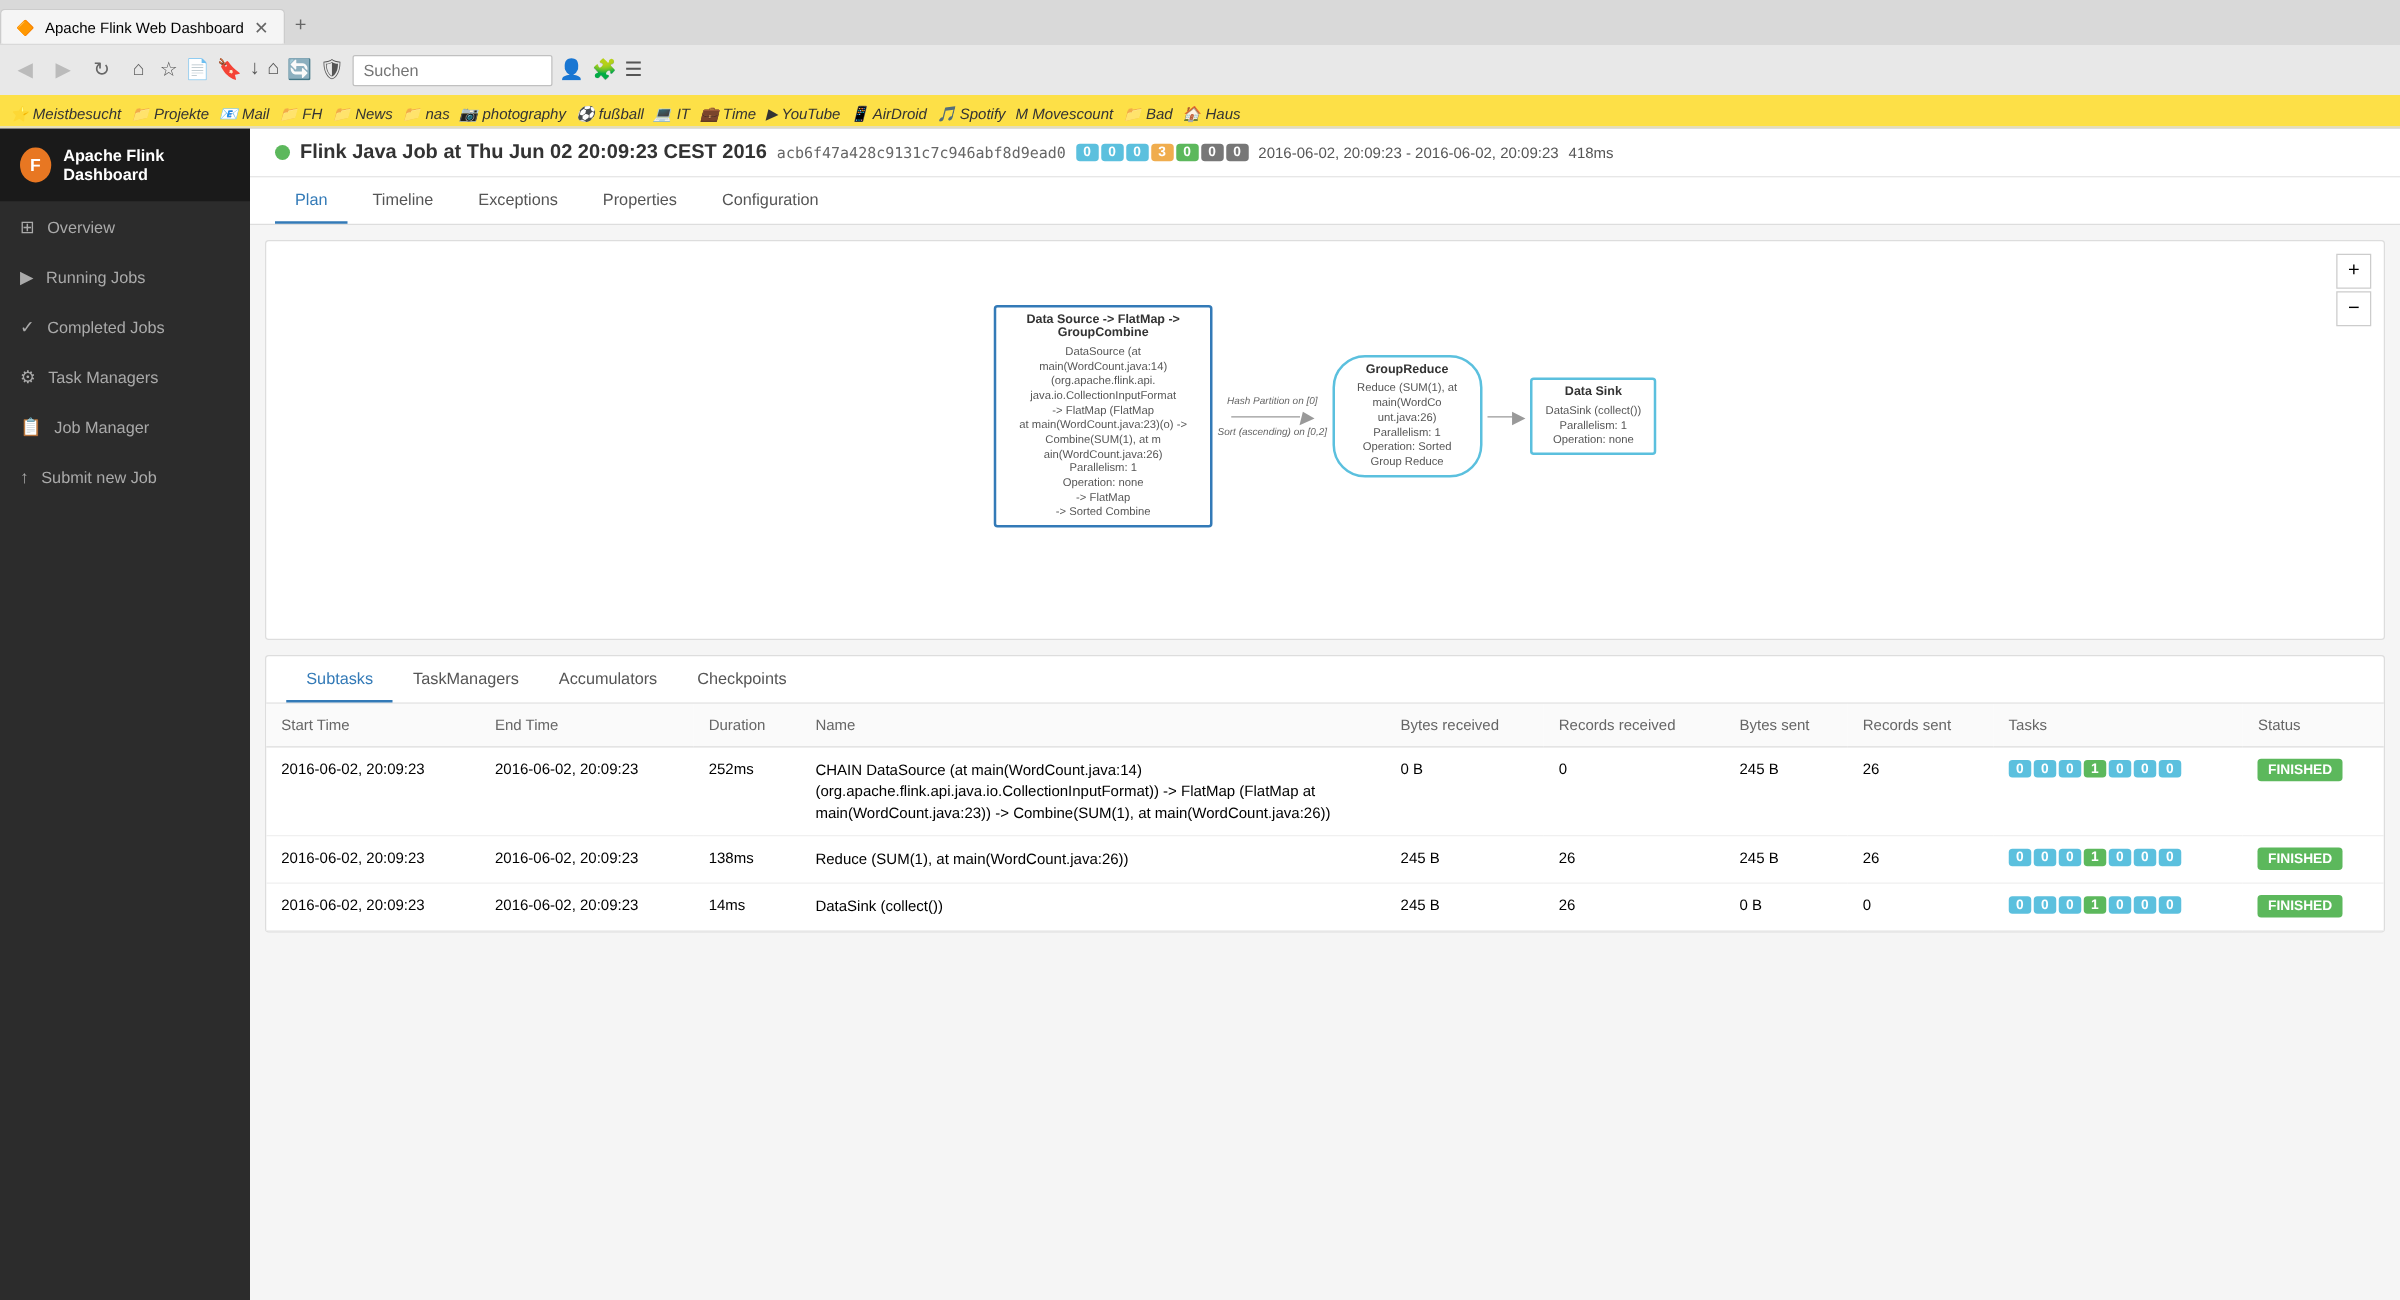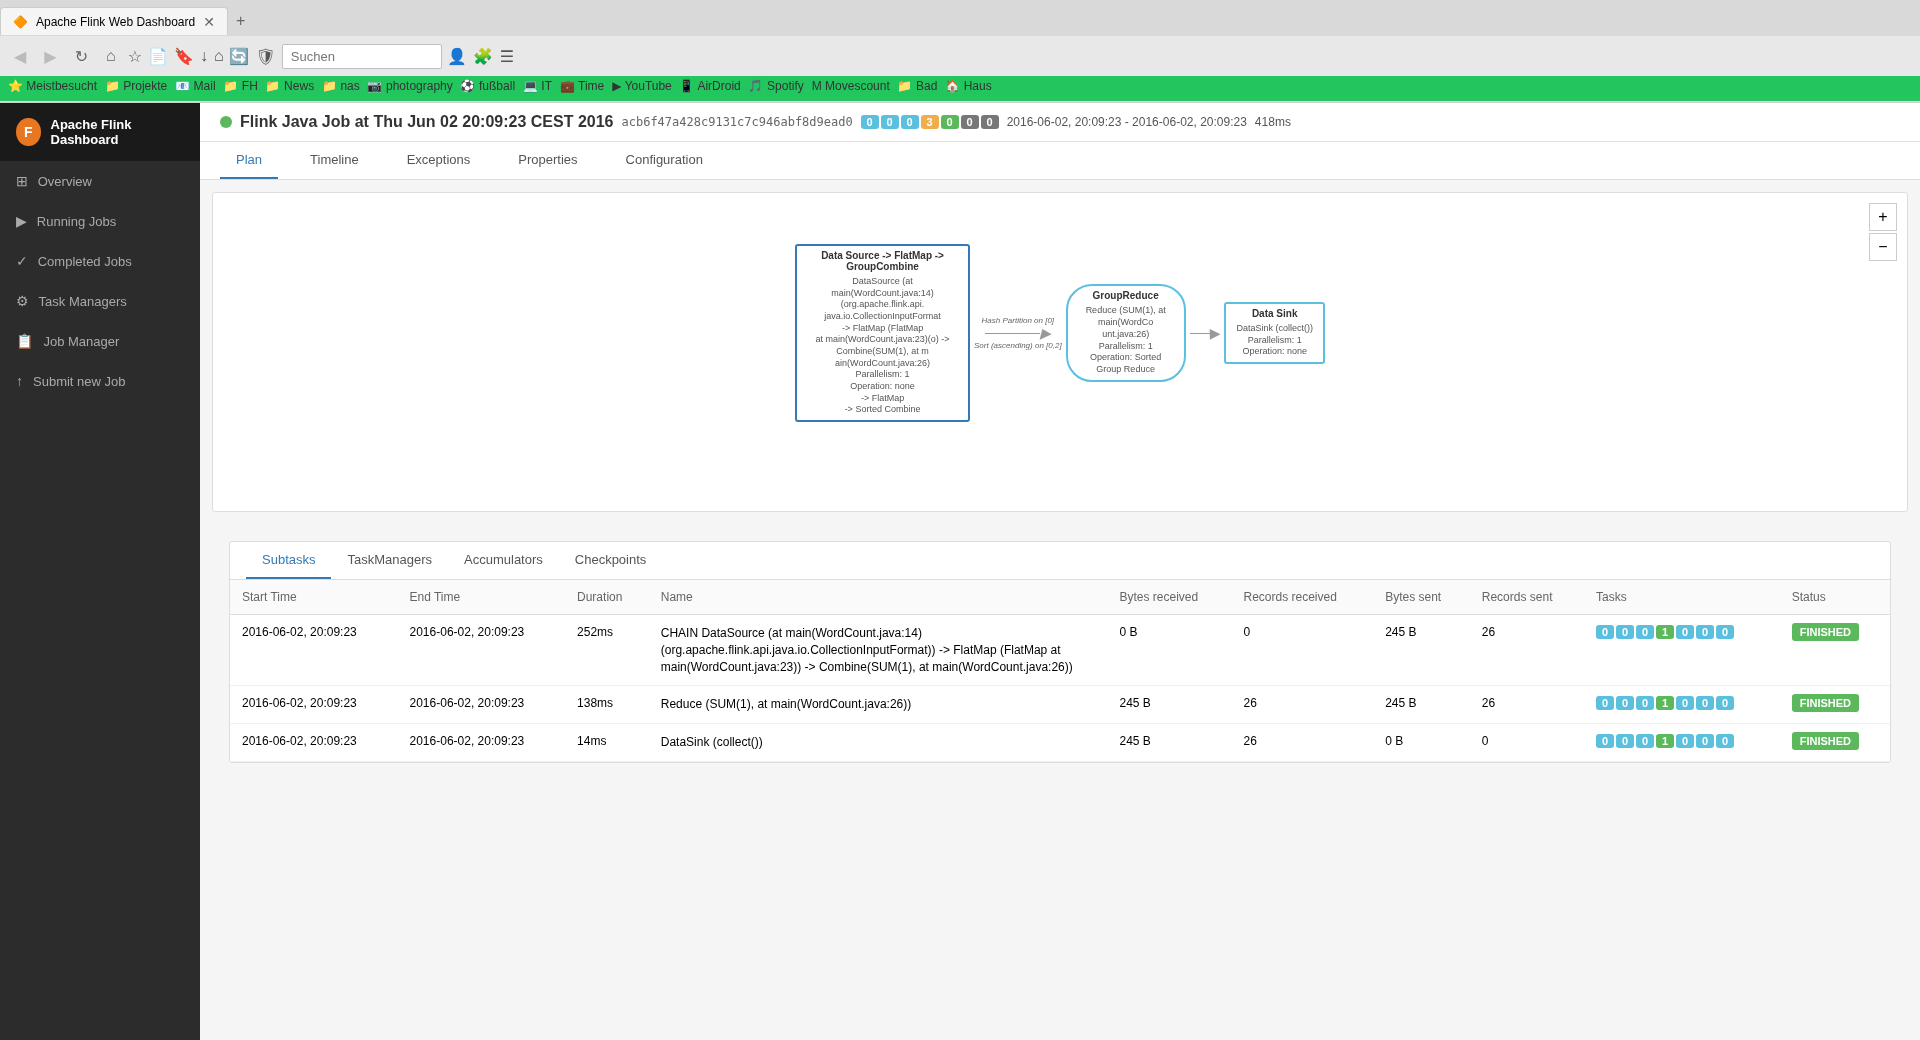--- a/index.html
+++ b/index.html
@@ -10,21 +10,21 @@
     .tab-bar { display: flex; align-items: center; background: #d9d9d9; padding: 6px 0 0 0; height: 36px; }
     .tab { display: flex; align-items: center; background: #f5f5f5; border: 1px solid #ccc; border-bottom: none; border-radius: 4px 4px 0 0; padding: 4px 12px; font-size: 12px; height: 28px; gap: 8px; }
     .tab-close { cursor: pointer; color: #666; font-size: 14px; }
     .tab-new { padding: 4px 8px; color: #666; font-size: 16px; cursor: pointer; }
     .nav-bar { display: flex; align-items: center; padding: 5px 8px; gap: 6px; background: #e8e8e8; height: 40px; }
     .nav-btn { background: none; border: none; cursor: pointer; color: #666; font-size: 16px; padding: 2px 6px; }
     .nav-btn:disabled { color: #bbb; cursor: default; }
     .url-bar { flex: 1; border: 1px solid #c0c0c0; border-radius: 2px; padding: 4px 8px; font-size: 13px; background: white; }
     .search-bar { border: 1px solid #c0c0c0; border-radius: 2px; padding: 4px 8px; font-size: 13px; background: white; width: 160px; }
     .nav-icons { display: flex; gap: 6px; color: #555; font-size: 16px; }
-    .bookmarks-bar { display: flex; align-items: flex-start; padding: 3px 8px; gap: 8px; background: #22c55e; border-bottom: 1px solid #ddd; height: 26px; font-size: 12px; overflow: hidden; }
+    .bookmarks-bar { display: flex; align-items: flex-end; padding: 3px 8px; gap: 8px; background: #fde047; border-bottom: 1px solid #ddd; height: 26px; font-size: 12px; overflow: hidden; font-style: italic; }
     .bookmark-item { color: #333; cursor: pointer; white-space: nowrap; display: flex; align-items: center; gap: 2px; }
 
     
     .app-layout { display: flex; height: calc(1040px - 102px); }
 
     
     .sidebar { width: 200px; background: #2c2c2c; color: #ccc; flex-shrink: 0; }
     .sidebar-logo { background: #1a1a1a; padding: 14px 16px; display: flex; align-items: center; gap: 10px; }
     .sidebar-logo-icon { width: 28px; height: 28px; background: #e87722; border-radius: 50%; display: flex; align-items: center; justify-content: center; color: white; font-size: 14px; font-weight: bold; }
     .sidebar-logo-text { color: white; font-size: 13px; font-weight: bold; }
@@ -42,21 +42,21 @@
     .job-badges { display: flex; gap: 2px; }
     .badge { display: inline-block; padding: 1px 5px; border-radius: 3px; font-size: 11px; color: white; font-weight: bold; min-width: 18px; text-align: center; }
     .badge-blue { background: #5bc0de; }
     .badge-green { background: #5cb85c; }
     .badge-orange { background: #f0ad4e; }
     .badge-dark { background: #777; }
     .job-time { font-size: 12px; color: #555; }
     .job-duration { font-size: 12px; color: #555; }
 
     
-    .tabs-bar { background: white; border-bottom: 1px solid #ddd; padding: 0 20px; display: flex; gap: 16px; }
+    .tabs-bar { background: white; border-bottom: 1px solid #ddd; padding: 0 20px; display: flex; gap: 4px; }
     .tab-item { padding: 10px 16px; cursor: pointer; color: #555; font-size: 13px; border-bottom: 2px solid transparent; }
     .tab-item.active { color: #337ab7; border-bottom-color: #337ab7; font-weight: 500; }
 
     
     .plan-area { background: white; margin: 12px; border: 1px solid #ddd; border-radius: 3px; position: relative; min-height: 320px; }
     .zoom-controls { position: absolute; top: 10px; right: 10px; display: flex; flex-direction: column; gap: 2px; }
     .zoom-btn { width: 28px; height: 28px; border: 1px solid #ccc; background: white; cursor: pointer; font-size: 16px; display: flex; align-items: center; justify-content: center; }
 
     
     .flow-diagram { padding: 30px 20px; display: flex; align-items: center; justify-content: center; min-height: 280px; }
@@ -64,21 +64,21 @@
     .flow-node.selected { border-color: #337ab7; border-width: 2px; }
     .flow-group { display: flex; align-items: center; }
     .node-main { min-width: 160px; max-width: 175px; }
     .node-medium { min-width: 110px; max-width: 120px; border-radius: 26px; }
     .node-small { min-width: 95px; max-width: 105px; }
     .node-label { font-weight: bold; margin-bottom: 4px; font-size: 10px; }
     .node-detail { font-size: 9px; color: #555; line-height: 1.3; }
     .conn-label { font-size: 8px; color: #666; text-align: center; white-space: nowrap; }
 
     
-    .subtasks-section { background: white; margin: 29px; border: 1px solid #ddd; border-radius: 3px; }
+    .subtasks-section { background: white; margin: 12px; border: 1px solid #ddd; border-radius: 3px; }
     .subtasks-tabs { border-bottom: 1px solid #ddd; padding: 0 16px; display: flex; gap: 0; }
     .subtask-tab { padding: 10px 16px; cursor: pointer; color: #555; font-size: 13px; border-bottom: 2px solid transparent; }
     .subtask-tab.active { color: #337ab7; border-bottom-color: #337ab7; }
 
     
     .data-table { width: 100%; border-collapse: collapse; font-size: 12px; }
     .data-table th { padding: 10px 12px; text-align: left; color: #666; font-weight: normal; border-bottom: 1px solid #ddd; background: #fafafa; font-size: 12px; }
     .data-table td { padding: 10px 12px; border-bottom: 1px solid #f0f0f0; vertical-align: top; }
     .task-badges { display: flex; gap: 2px; }
     .status-finished { background: #5cb85c; color: white; padding: 3px 8px; border-radius: 3px; font-size: 11px; font-weight: bold; }

